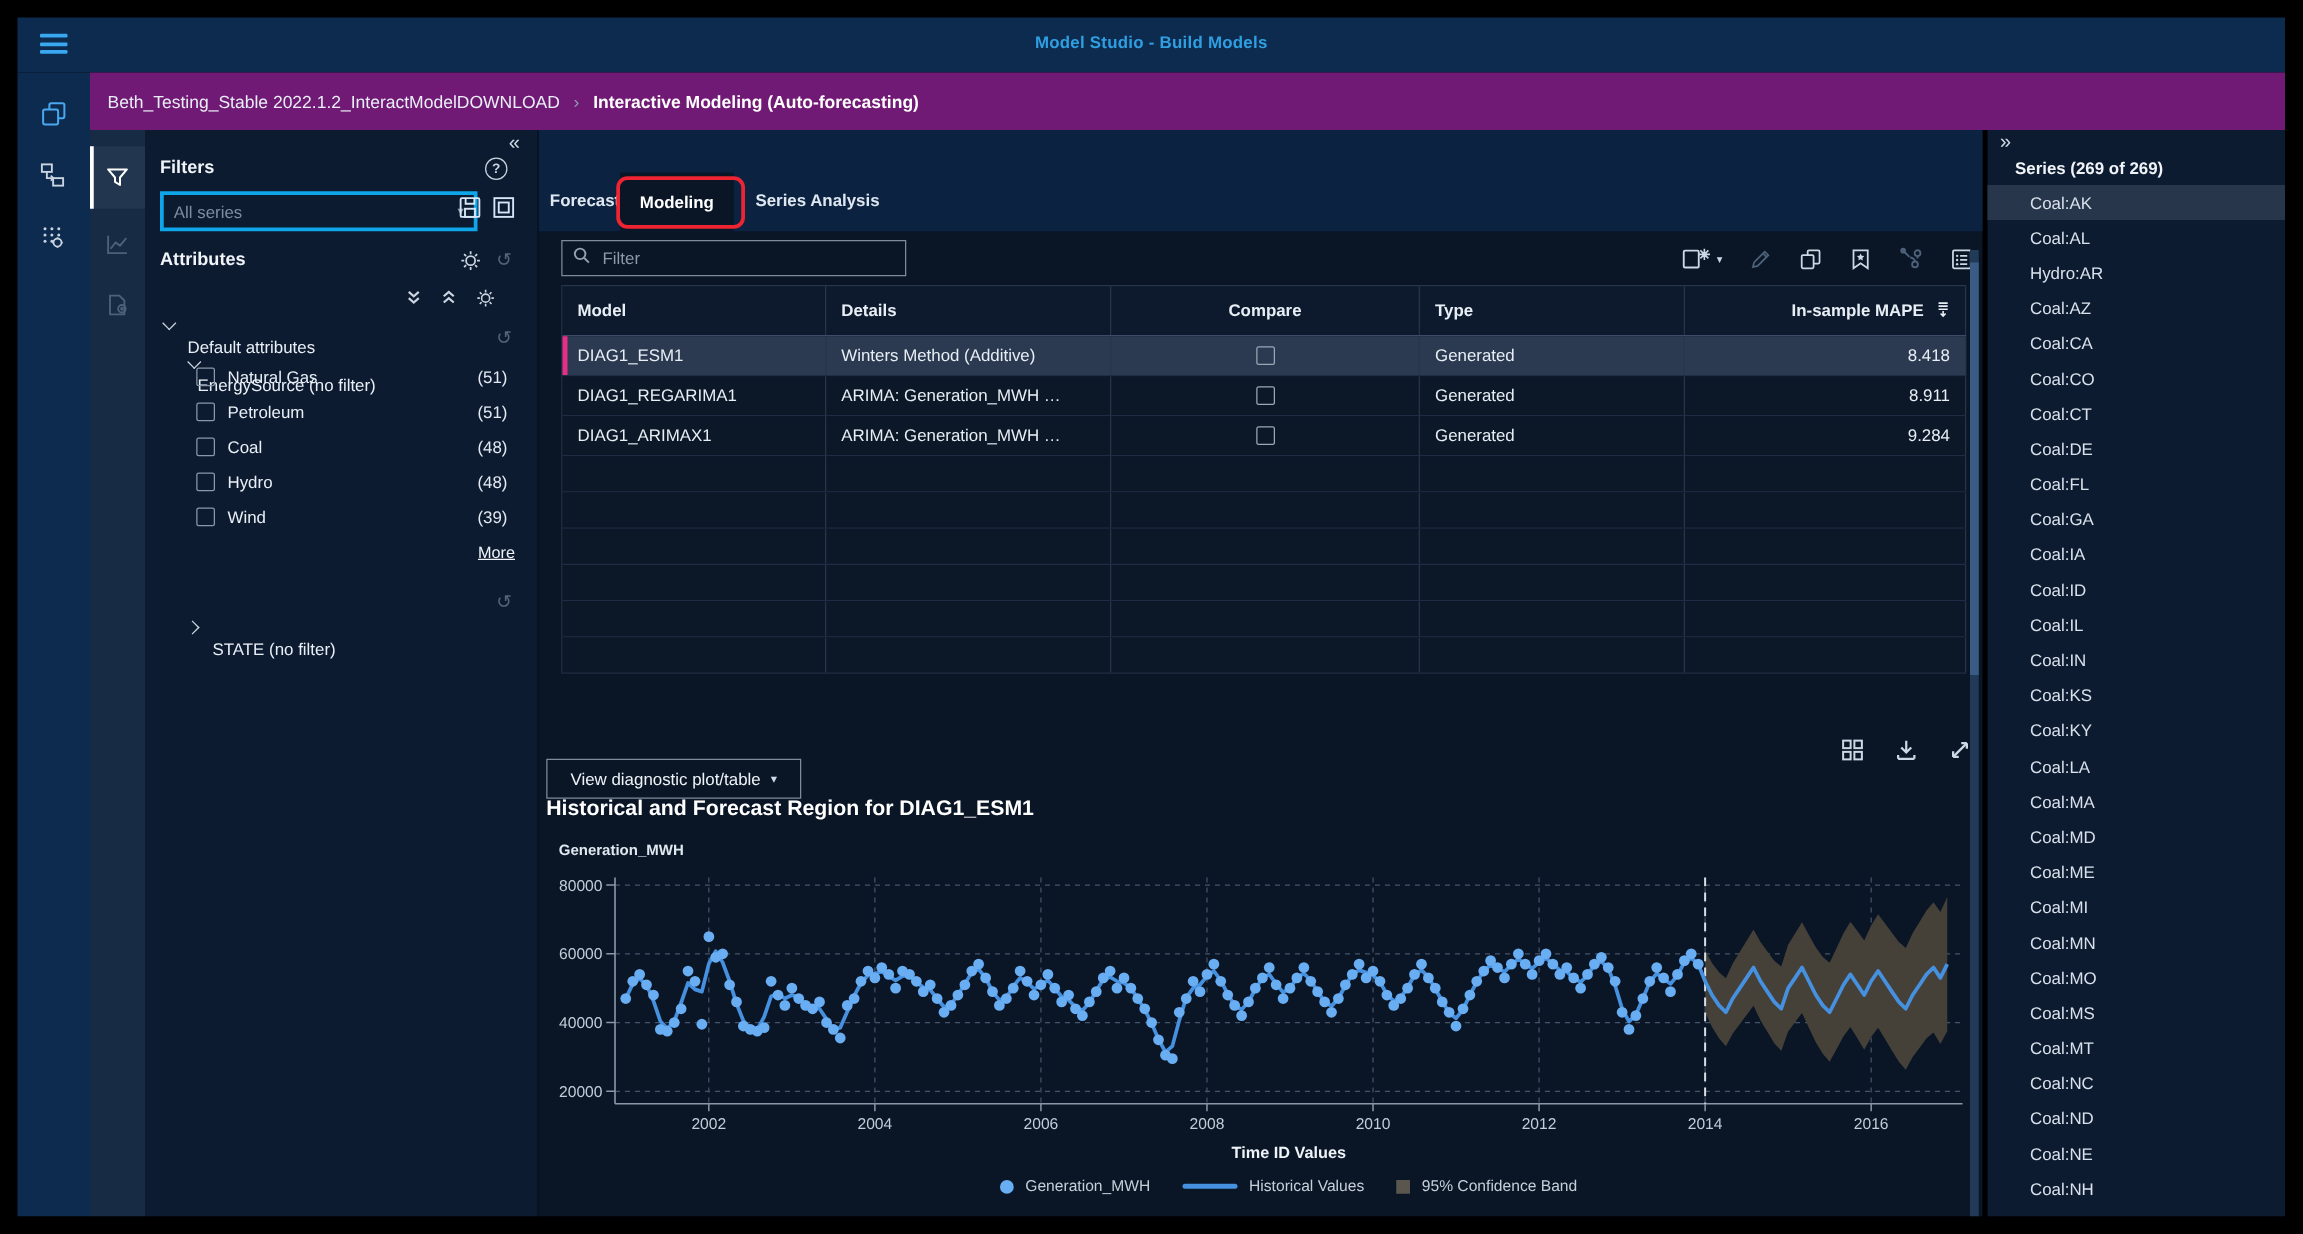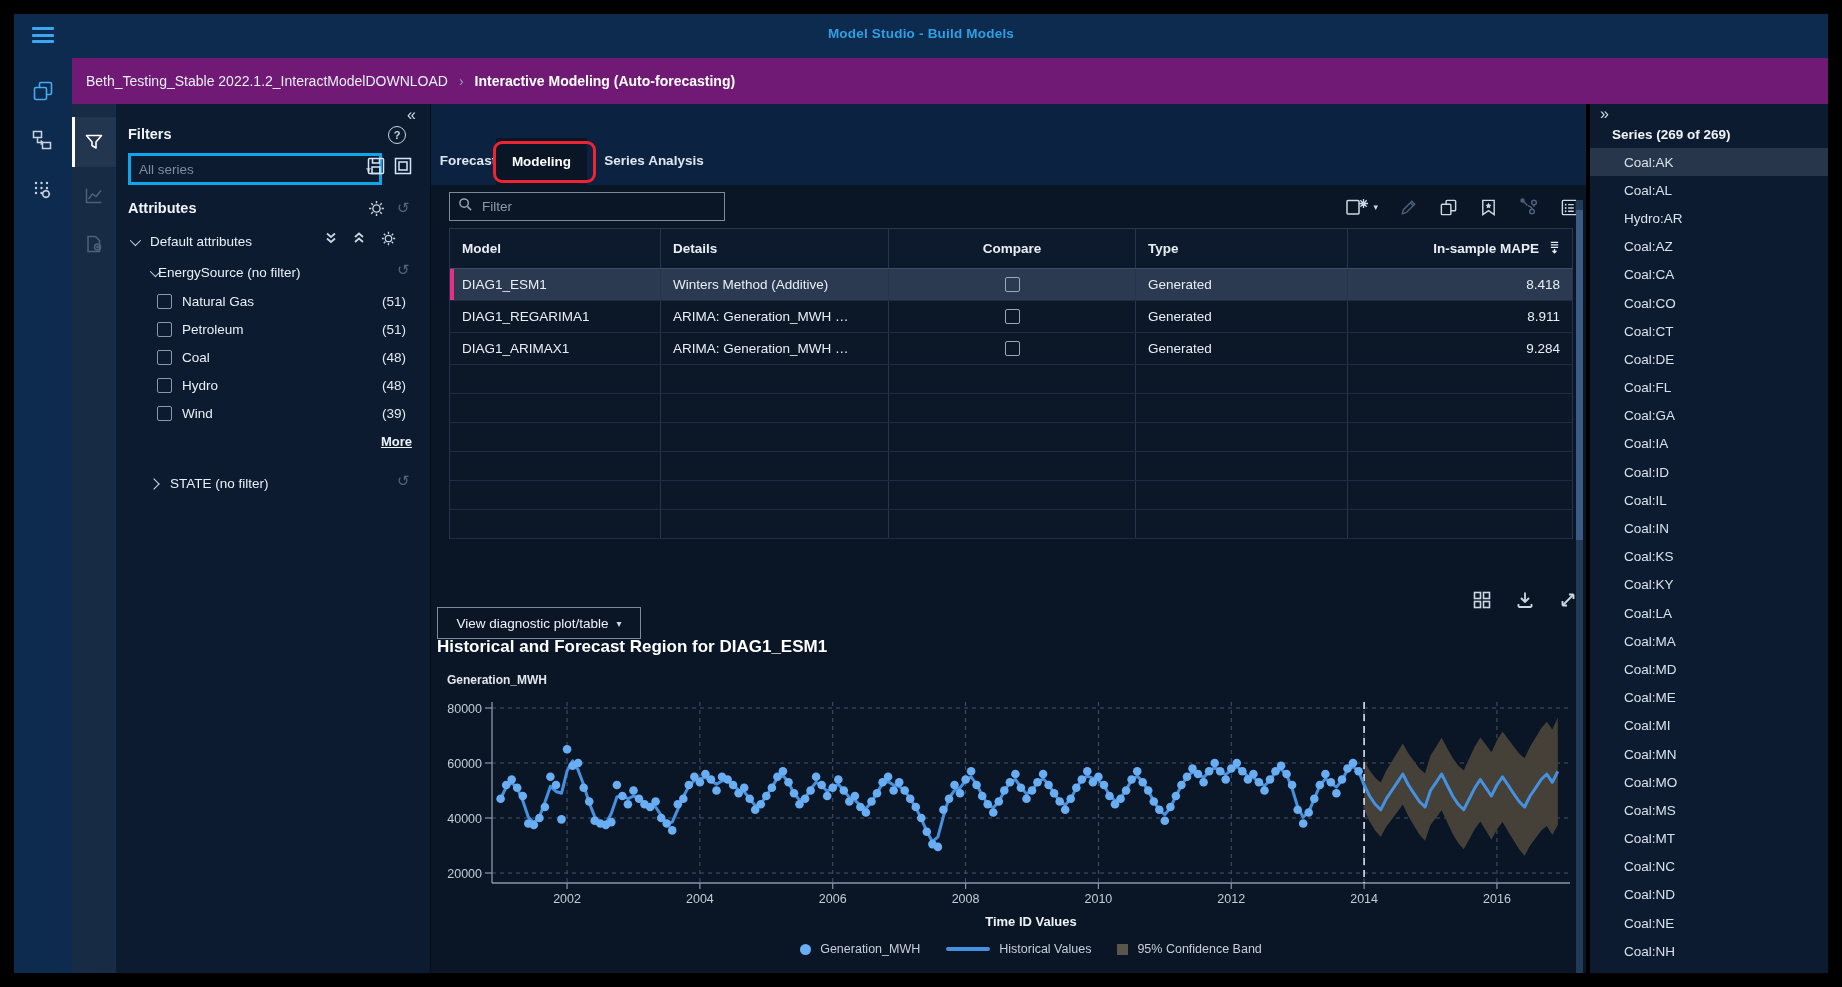--- a/index.html
+++ b/index.html
@@ -28,27 +28,27 @@
   .sec-title{position:absolute;left:12px;font-size:14.5px;font-weight:bold;color:#f0f4f8;}
   #help-ic{position:absolute;right:24px;top:22px;width:16px;height:16px;border:1.5px solid #c9d4e0;
            border-radius:50%;color:#c9d4e0;font-size:11px;display:flex;align-items:center;justify-content:center;font-weight:bold;}
   #series-dd{position:absolute;left:12px;top:49px;width:232px;height:26px;border:3px solid #0ea5e9;
              display:flex;align-items:center;padding:0 8px;color:#7d8da0;font-size:13.5px;text-align:right;}
   #series-dd .caret{margin-left:auto;color:#8b99a9;font-size:10px;}
   .mini-ic{position:absolute;width:20px;height:20px;}
   .chev{display:inline-block;width:7px;height:7px;border-right:1.7px solid #cfd9e4;border-bottom:1.7px solid #cfd9e4;}
   .chev.down{transform:rotate(45deg) translateY(-2px);}
   .chev.right{transform:rotate(-45deg);}
-  .tree-lbl{font-size:13.5px;color:#e9eff6;}
+  .tree-lbl{font-size:13.5px;color:#e9eff6;margin-top:36px;}
   .reset-ic{color:#54657a;font-size:15px;font-family:"DejaVu Sans",sans-serif;}
   .arow{position:absolute;left:0;right:6px;height:26px;display:flex;align-items:center;padding-left:41px;}
   .cb{width:15px;height:15px;border:1.5px solid #8b98a7;border-radius:2px;box-sizing:border-box;background:transparent;}
   .albl{margin-left:10px;font-size:13.5px;color:#e9eff6;}
   .acnt{margin-left:auto;margin-right:18px;font-size:13.5px;color:#e2e9f1;}
-  #more-link{position:absolute;right:18px;top:330px;color:#eef3f8;font-size:13px;font-weight:bold;text-decoration:underline;cursor:pointer;}
+  #more-link{position:absolute;right:18px;top:330px;color:#eef3f8;font-size:13px;font-weight:normal;text-decoration:underline;cursor:pointer;}
   #main{left:431px;top:104px;width:1155px;height:869px;background:#0a1626;}
   #tabbar{position:absolute;left:0;top:0;width:1155px;height:81px;background:#0b2340;}
   .tab{position:absolute;top:31px;height:50px;display:flex;align-items:center;justify-content:center;
        color:#dfe7f0;font-size:13.5px;font-weight:bold;cursor:pointer;}
   .tactive{top:34px;height:47px;background:#0a1626;color:#ffffff;}
   #anno-box{position:absolute;left:62px;top:37px;width:97px;height:36px;border:3.5px solid #ee2433;border-radius:9px;z-index:5;}
   #tbl-filter{position:absolute;left:18px;top:88px;width:258px;height:27px;border:1px solid #7e8b9a;
               display:flex;align-items:center;padding:0 8px;gap:7px;background:transparent;}
   #tbl-filter input{background:transparent;border:none;outline:none;color:#e8eef5;font-size:13.5px;width:200px;
                     font-family:"Liberation Sans","DejaVu Sans",sans-serif;}

